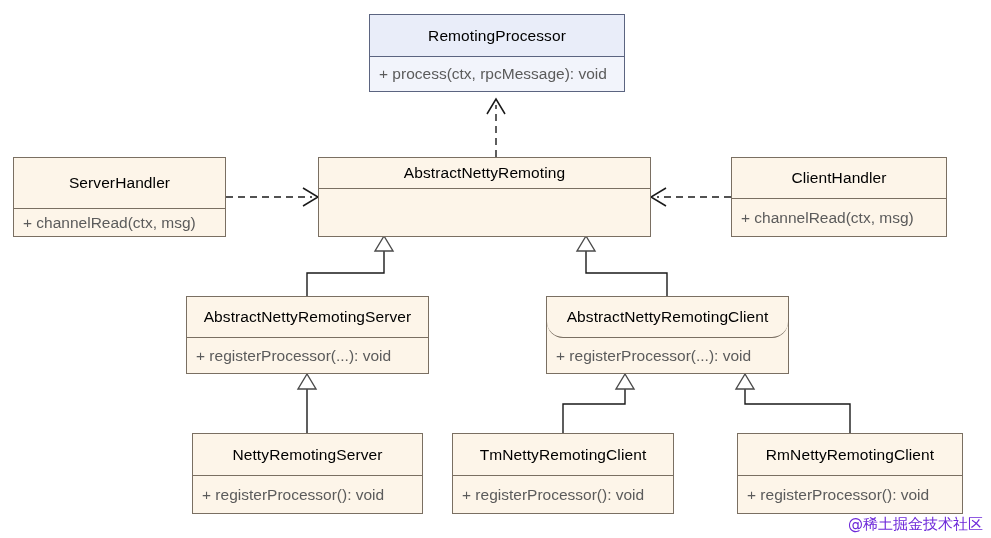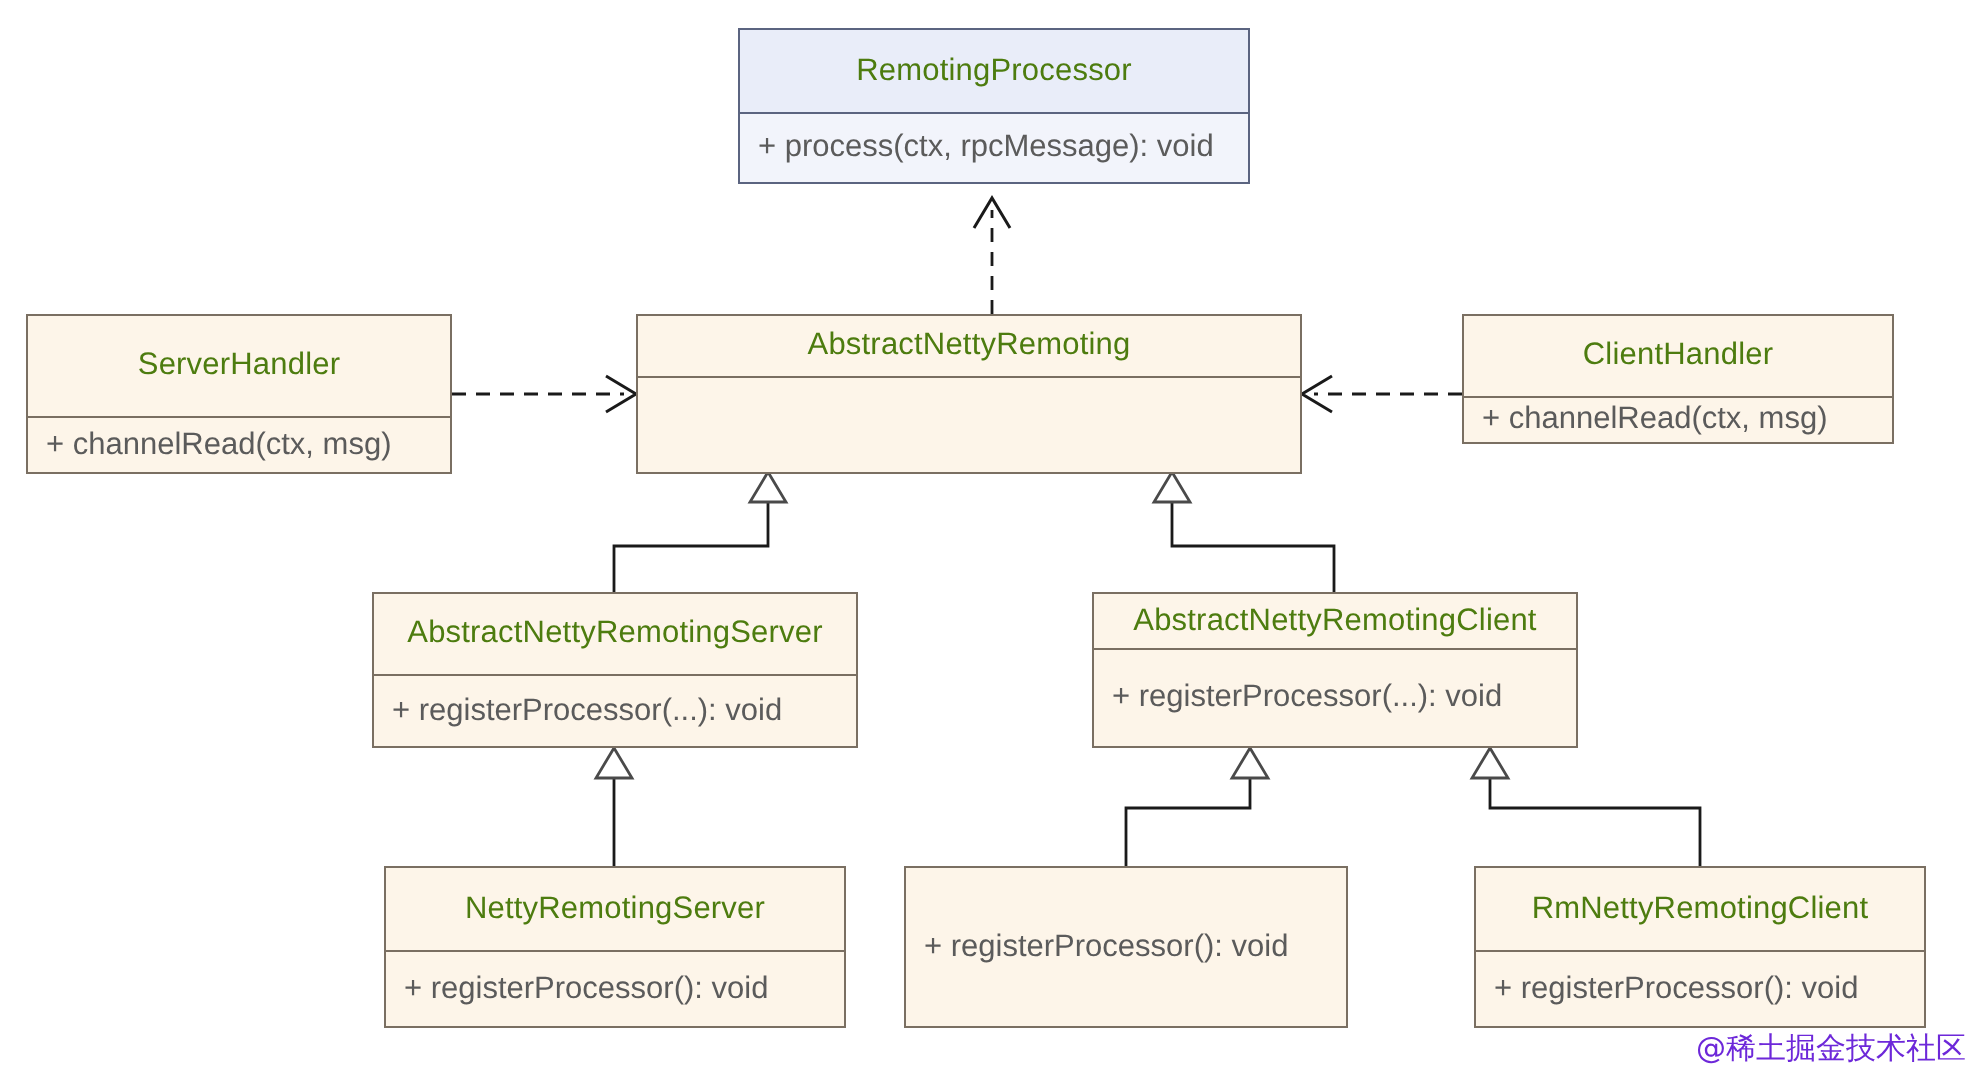--- a/index.html
+++ b/index.html
@@ -32,21 +32,21 @@
     border-color: #5b6480;
     background: #f2f4fb;
   }
   .uml-class .cls-name {
     box-sizing: border-box;
     flex: 0 0 auto;
     display: flex;
     align-items: center;
     justify-content: center;
     border-bottom: 1px solid #7a6f62;
-    color: #4d7c0f;
+    color: #000000;
     font-size: 15.5px;
     letter-spacing: 0.1px;
     padding: 0 6px;
     white-space: nowrap;
   }
   .uml-class.accent-blue .cls-name {
     border-bottom-color: #5b6480;
     background: #e9edf9;
   }
   .uml-class .cls-ops {
@@ -162,41 +162,42 @@
 
   <div class="uml-class" style="left:13px; top:157px; width:213px; height:80px;">
     <div class="cls-name" style="height:51px;">ServerHandler</div>
     <div class="cls-ops">+ channelRead(ctx, msg)</div>
   </div>
 
   <div class="uml-class" style="left:318px; top:157px; width:333px; height:80px;">
     <div class="cls-name" style="height:31px;">AbstractNettyRemoting</div>
   </div>
 
-  <div class="uml-class" style="left:731px; top:157px; width:216px; height:65px;">
+  <div class="uml-class" style="left:731px; top:157px; width:216px; height:80px;">
     <div class="cls-name" style="height:41px;">ClientHandler</div>
     <div class="cls-ops">+ channelRead(ctx, msg)</div>
   </div>
 
   <div class="uml-class" style="left:186px; top:296px; width:243px; height:78px;">
     <div class="cls-name" style="height:41px;">AbstractNettyRemotingServer</div>
     <div class="cls-ops">+ registerProcessor(...): void</div>
   </div>
 
   <div class="uml-class" style="left:546px; top:296px; width:243px; height:78px;">
-    <div class="cls-name" style="height:28px;">AbstractNettyRemotingClient</div>
+    <div class="cls-name" style="height:41px;border-radius:16px;">AbstractNettyRemotingClient</div>
     <div class="cls-ops">+ registerProcessor(...): void</div>
   </div>
 
   <div class="uml-class" style="left:192px; top:433px; width:231px; height:81px;">
     <div class="cls-name" style="height:42px;">NettyRemotingServer</div>
     <div class="cls-ops">+ registerProcessor(): void</div>
   </div>
 
   <div class="uml-class" style="left:452px; top:433px; width:222px; height:81px;">
+    <div class="cls-name" style="height:42px;">TmNettyRemotingClient</div>
     <div class="cls-ops">+ registerProcessor(): void</div>
   </div>
 
   <div class="uml-class" style="left:737px; top:433px; width:226px; height:81px;">
     <div class="cls-name" style="height:42px;">RmNettyRemotingClient</div>
     <div class="cls-ops">+ registerProcessor(): void</div>
   </div>
 
   <div class="watermark">@稀土掘金技术社区</div>
 

